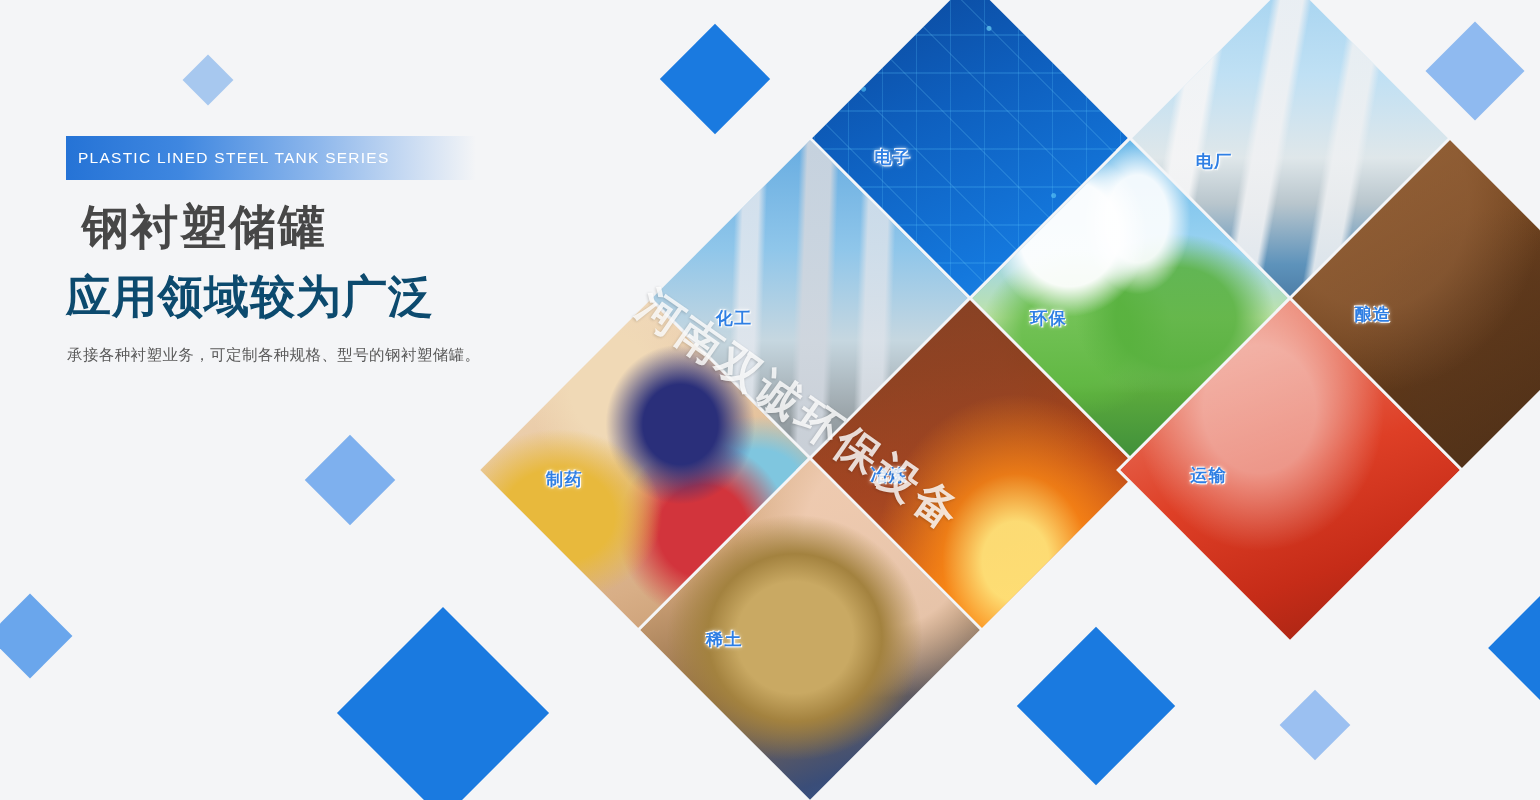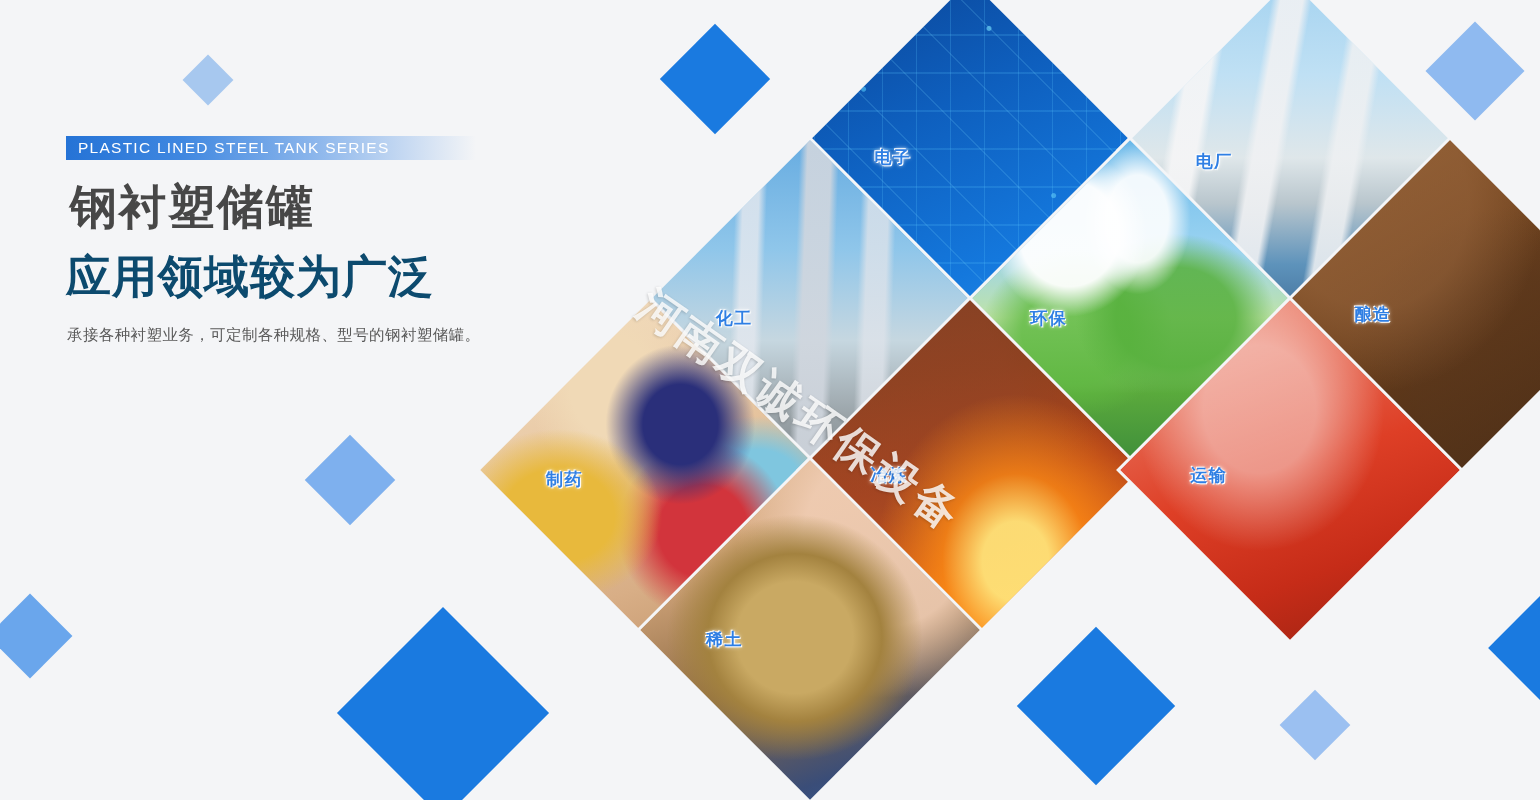--- a/index.html
+++ b/index.html
@@ -11,34 +11,34 @@
     position:relative;
   }
   .stage{position:absolute;inset:0;width:1540px;height:800px;overflow:hidden;background:#f4f5f7;}
 
   
   .deco{position:absolute;transform:rotate(45deg);}
 
   
   .textblock{position:absolute;left:66px;top:136px;width:560px;z-index:40;}
   .eyebrow{
-    position:relative;height:24px;width:410px;
+    position:relative;height:44px;width:410px;
     display:flex;align-items:center;
   }
   .eyebrow-bg{
     position:absolute;left:0;top:0;right:0;bottom:0;
     background:linear-gradient(90deg,#2573d6 0%,#3f87e0 28%,#8fb8ec 62%,rgba(244,245,247,0) 100%);
   }
   .eyebrow-text{
     position:relative;z-index:2;color:#ffffff;font-size:15.5px;
     letter-spacing:1.25px;padding-left:12px;font-weight:400;
     white-space:nowrap;
   }
   h1.title{
-    margin:22px 0 0 4px;font-size:47px;line-height:1.06;
+    margin:22px 0 0 16px;font-size:47px;line-height:1.06;
     color:#474747;font-weight:bold;letter-spacing:2px;
   }
   h2.subtitle{
     margin:20px 0 0 0;font-size:45px;line-height:1.1;
     color:#0c4a6e;font-weight:bold;letter-spacing:1px;
   }
   p.desc{
     margin:22px 0 12px 1px;font-size:15.5px;color:#5a5a5a;
     letter-spacing:.4px;line-height:1.5;font-weight:400;
   }

